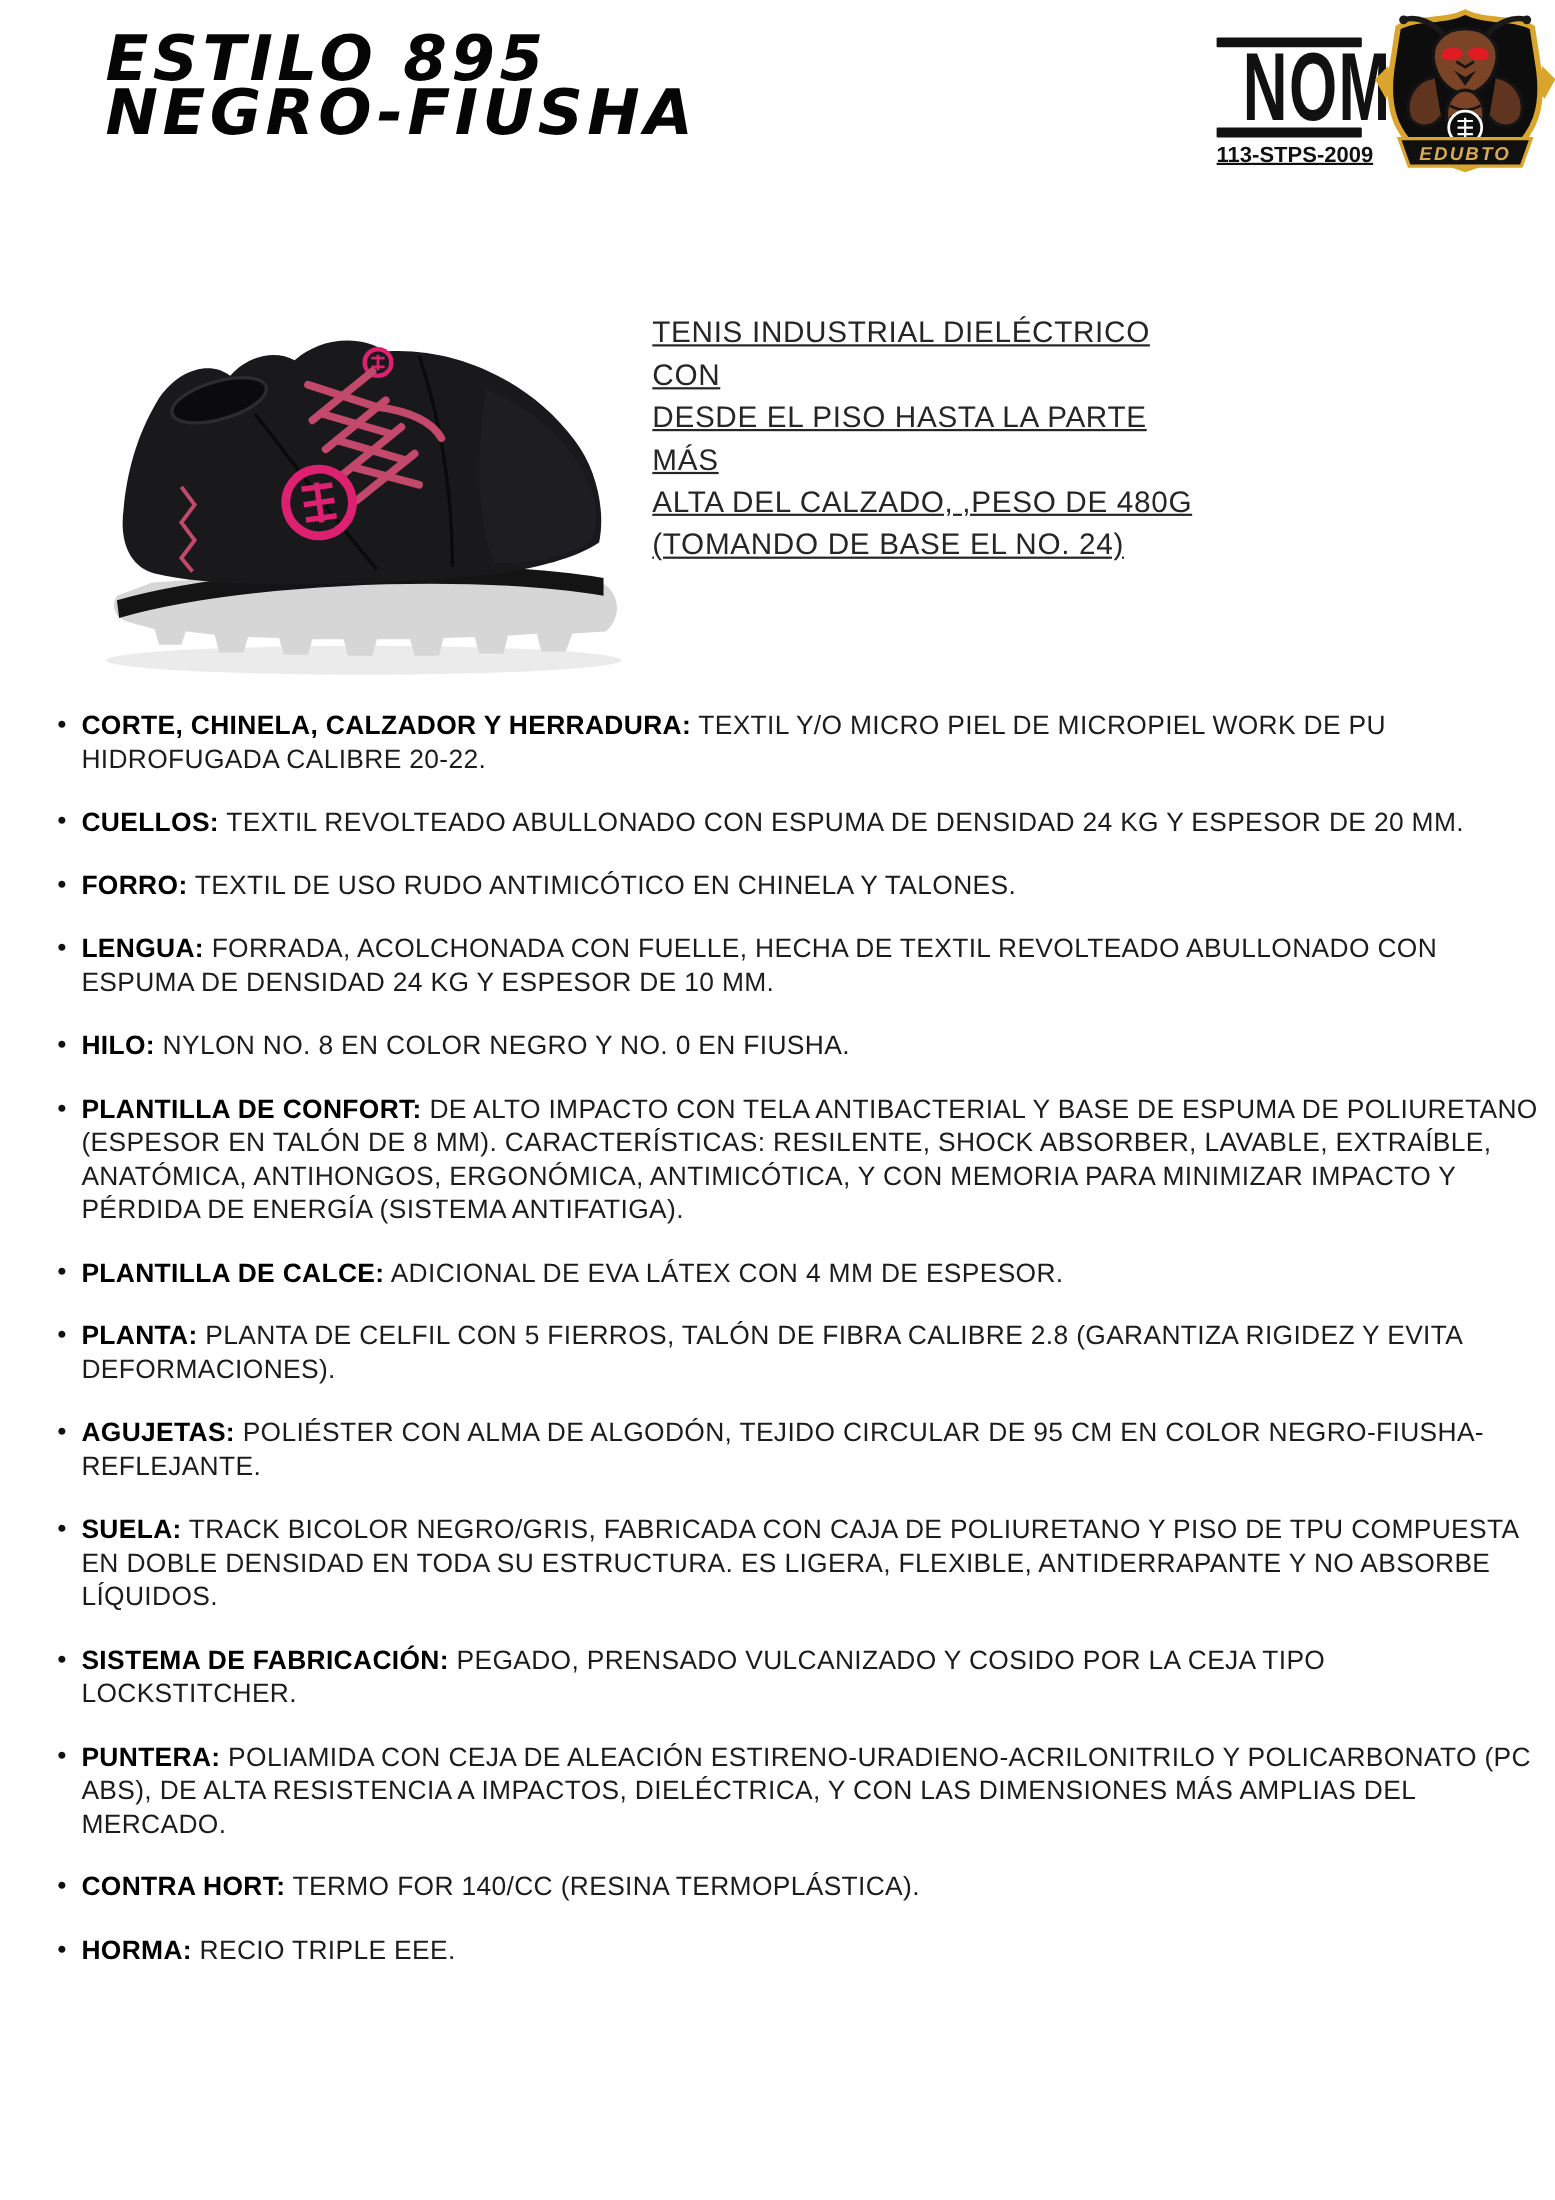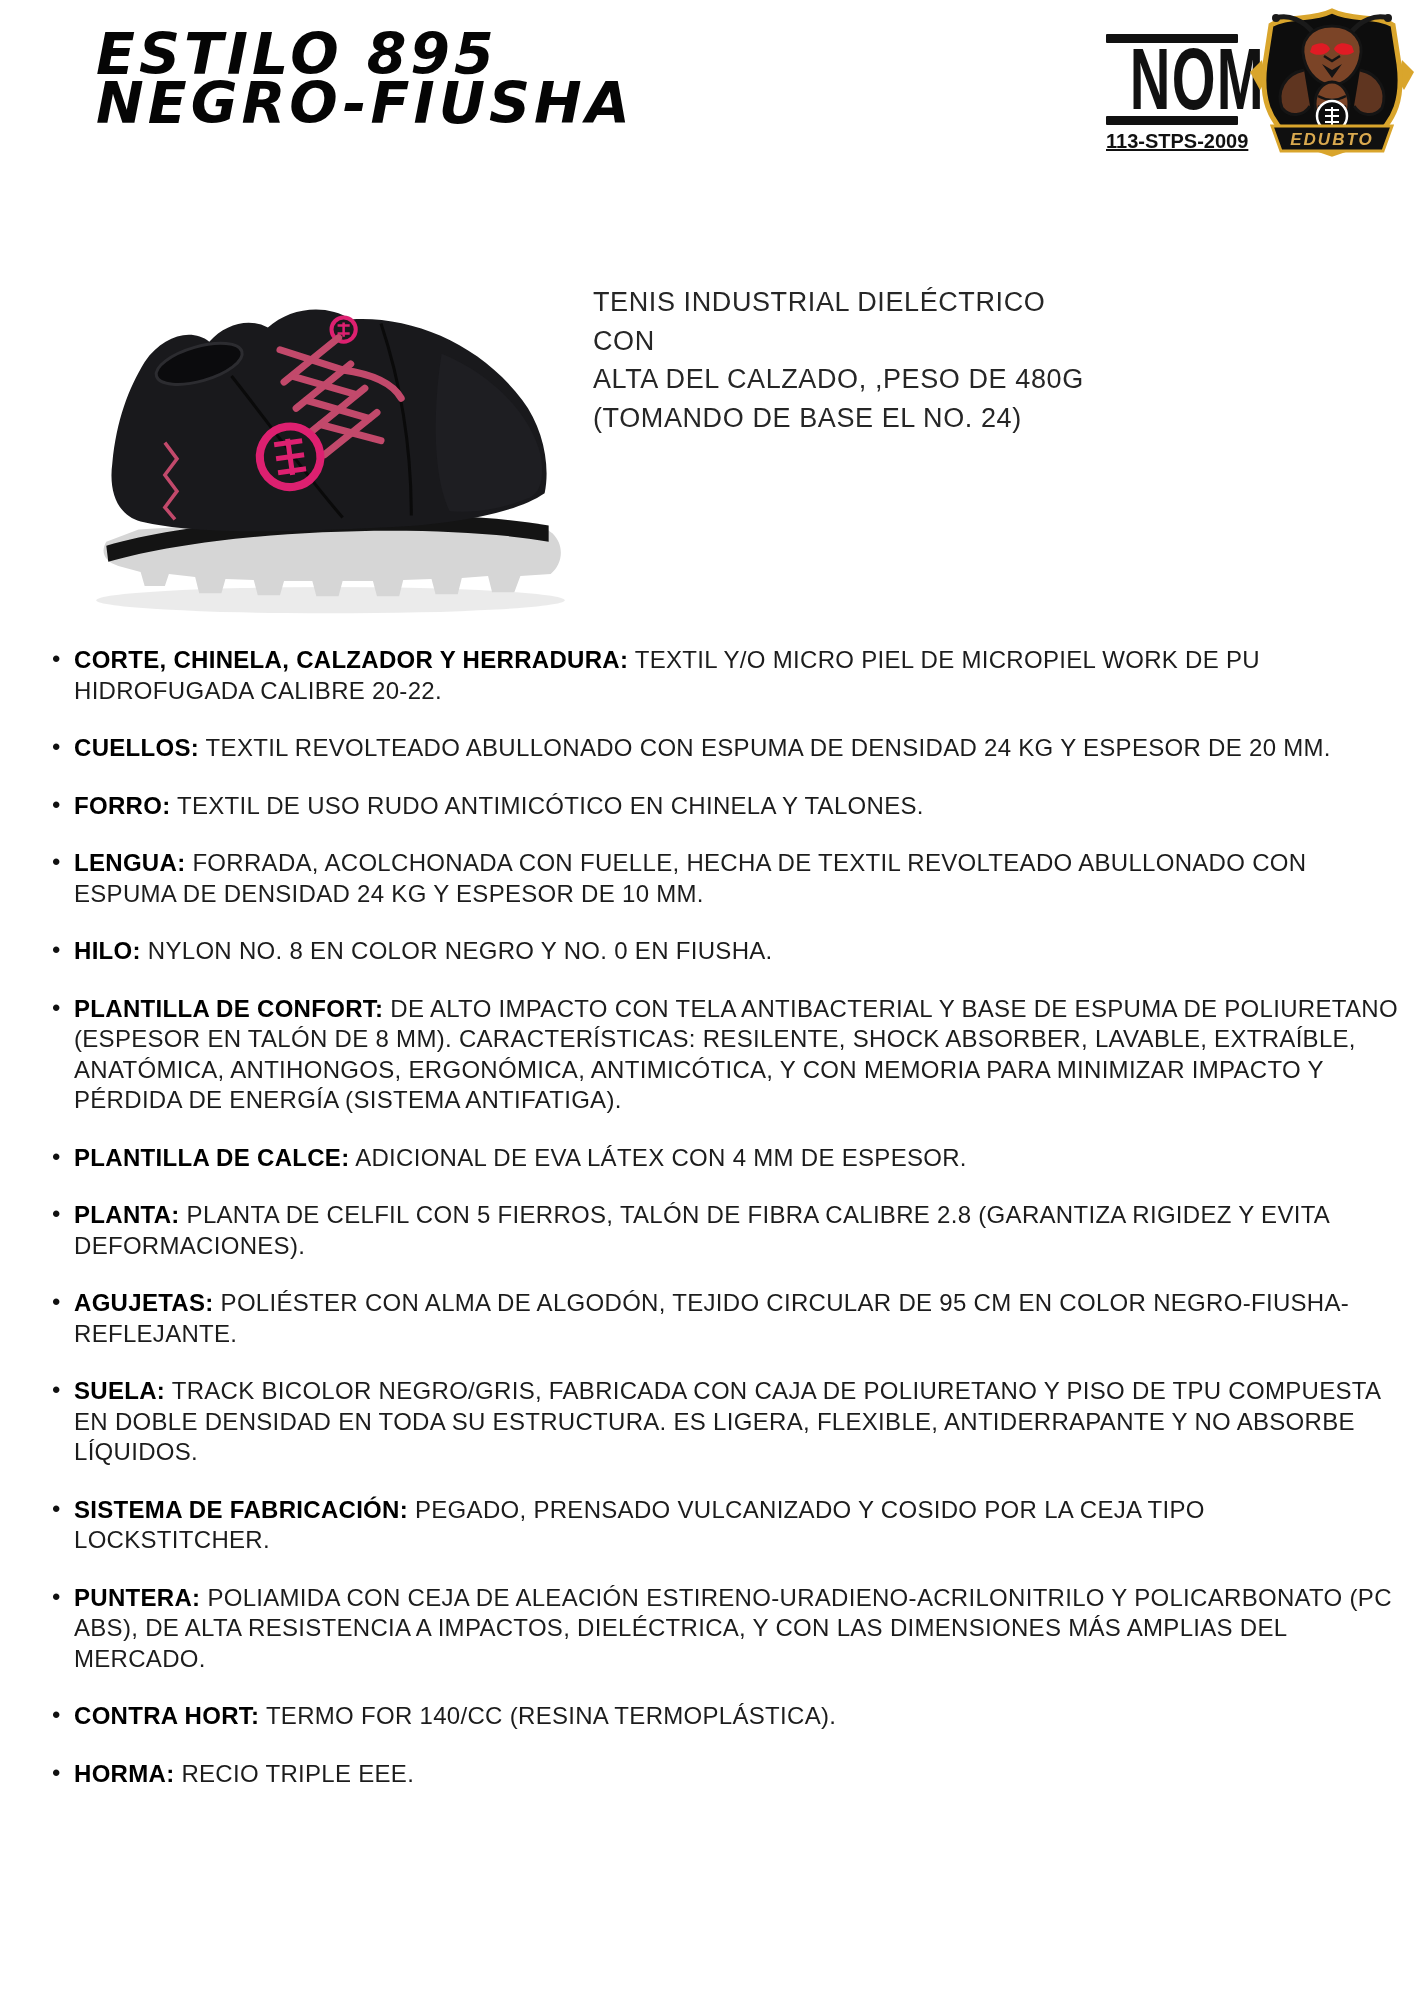--- a/index.html
+++ b/index.html
@@ -23,21 +23,21 @@
     margin:3px 0 4px 0;transform:scaleX(0.64);transform-origin:center;
     font-family:"Liberation Sans",sans-serif;letter-spacing:2px;
   }
   .nom-code{margin-top:5px;font-size:20px;font-weight:700;letter-spacing:0px;white-space:nowrap;text-decoration:underline;}
   
   .edubto{position:absolute;left:1236px;top:4px;width:168px;height:154px;}
   .shoe{position:absolute;left:66px;top:222px;width:505px;height:405px;}
   
   .desc{
     position:absolute;left:581px;top:283px;width:500px;
-    font-size:27px;line-height:38.5px;letter-spacing:0.6px;color:#262626;
+    font-size:27px;line-height:38.5px;letter-spacing:0.6px;color:#262626;text-decoration:underline;
   }
   
   .specs{
     position:absolute;left:40px;top:645px;width:1350px;
     list-style:none;margin:0;padding:0;
     font-size:24px;line-height:30.5px;letter-spacing:0.3px;color:#1c1c1c;
   }
   .specs li{position:relative;padding-left:22px;margin-bottom:27px;}
   .bullet{position:absolute;left:0;top:-1px;font-size:24px;color:#111;}
   .spec-label{font-weight:700;color:#000000;}
@@ -133,20 +133,21 @@
     <g transform="rotate(-8 210 232)">
       <circle cx="210" cy="232" r="30" fill="none" stroke="#dd2070" stroke-width="8"></circle>
       <path d="M210,214 L210,250 M196,218 L224,218 M196,232 L224,232 M196,246 L224,246" stroke="#dd2070" stroke-width="5" fill="none"></path>
     </g>
 
     <polyline points="86,218 98,234 86,250 98,266 86,282 96,294" fill="none" stroke="#c2496b" stroke-width="3.5"></polyline>
   </svg>
 
   <div class="desc">
     <div>TENIS INDUSTRIAL DIELÉCTRICO CON</div>
+    <div>DESDE EL PISO HASTA LA PARTE MÁS</div>
     <div>ALTA DEL CALZADO, ,PESO DE 480G</div>
     <div>(TOMANDO DE BASE EL NO. 24)</div>
   </div>
 
   <ul class="specs">
     <li>
       <span class="bullet">•</span>
       <span class="spec-label">CORTE, CHINELA, CALZADOR Y HERRADURA:</span>
       <span class="spec-text">TEXTIL Y/O MICRO PIEL DE MICROPIEL WORK DE PU HIDROFUGADA CALIBRE 20-22.</span>
     </li>

